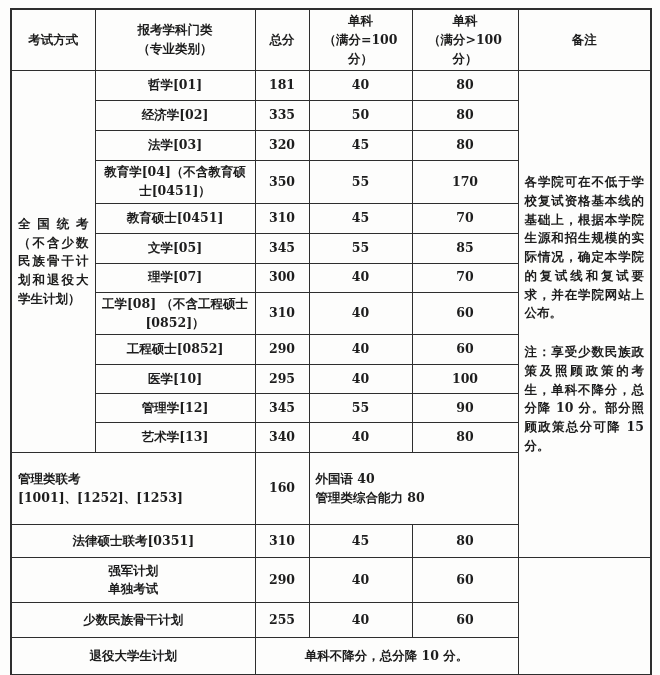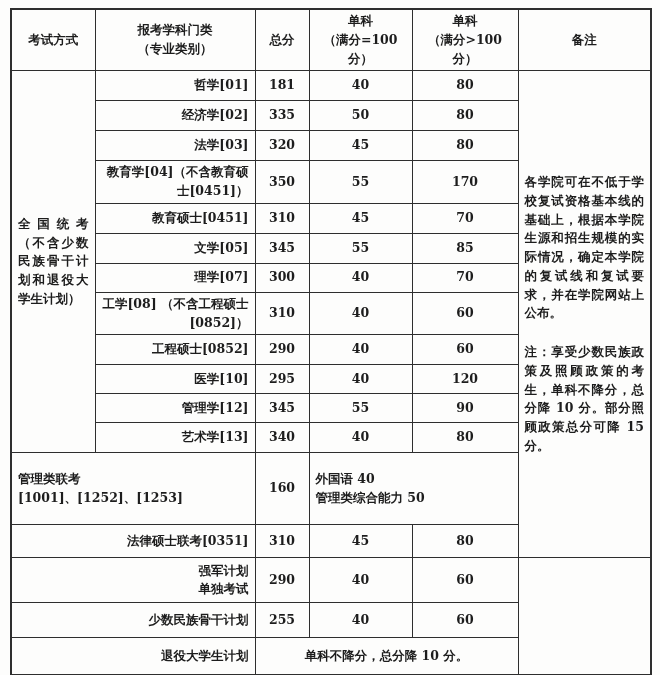--- a/index.html
+++ b/index.html
@@ -26,21 +26,21 @@
   }
   table.score-table td {
     border: 1px solid #2e2e2e;
     padding: 2px 6px;
     line-height: 1.5;
     vertical-align: middle;
     box-sizing: border-box;
     overflow: hidden;
   }
   td.center { text-align: center; }
-  td.left   { text-align: right; }
+  td.left   { text-align: center; }
   td.prewrap { white-space: pre-line; }
   .exam-group-cell {
     text-align: justify;
     padding: 2px 12px;
     vertical-align: middle;
   }
   .remarks-cell {
     vertical-align: middle;
     padding: 4px 10px;
     text-align: justify;
@@ -165,21 +165,21 @@
       <td class="left">工程硕士[0852]</td>
       <td class="center">290</td>
       <td class="center">40</td>
       <td class="center">60</td>
     </tr>
 
     <tr class="h29">
       <td class="left">医学[10]</td>
       <td class="center">295</td>
       <td class="center">40</td>
-      <td class="center">120</td>
+      <td class="center">100</td>
     </tr>
 
     <tr class="h29">
       <td class="left">管理学[12]</td>
       <td class="center">345</td>
       <td class="center">55</td>
       <td class="center">90</td>
     </tr>
 
     <tr class="h30">
@@ -187,21 +187,21 @@
       <td class="center">340</td>
       <td class="center">40</td>
       <td class="center">80</td>
     </tr>
 
     <tr class="h72">
       <td class="mgmt-label-cell" colspan="2">管理类联考
 [1001]、[1252]、[1253]</td>
       <td class="center">160</td>
       <td class="mgmt-subjects-cell" colspan="2">外国语 40
-管理类综合能力 50</td>
+管理类综合能力 80</td>
     </tr>
 
     <tr class="h33">
       <td class="left" colspan="2">法律硕士联考[0351]</td>
       <td class="center">310</td>
       <td class="center">45</td>
       <td class="center">80</td>
     </tr>
 
     <tr class="h45">

